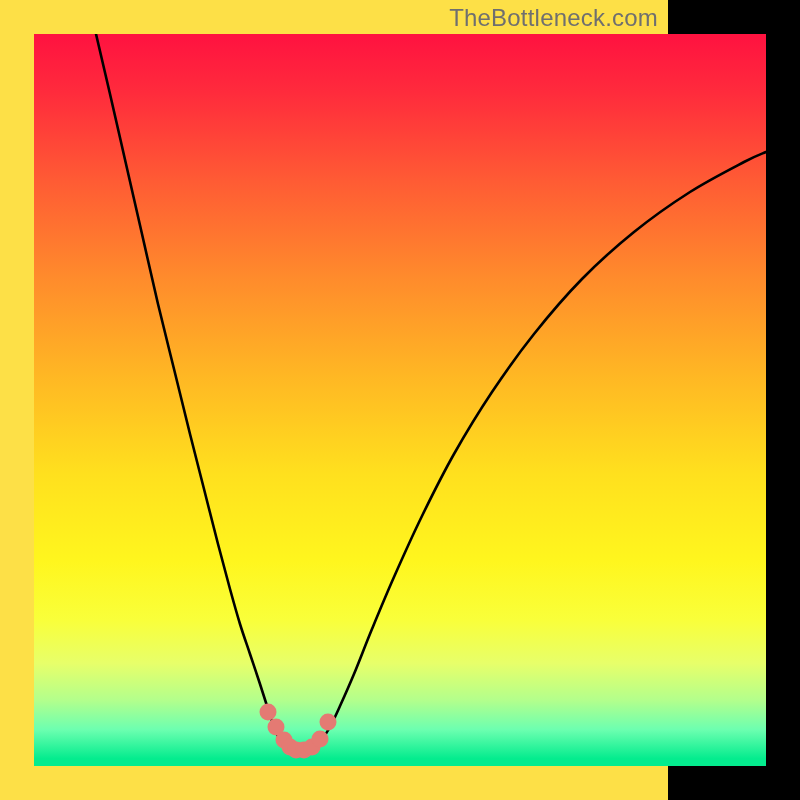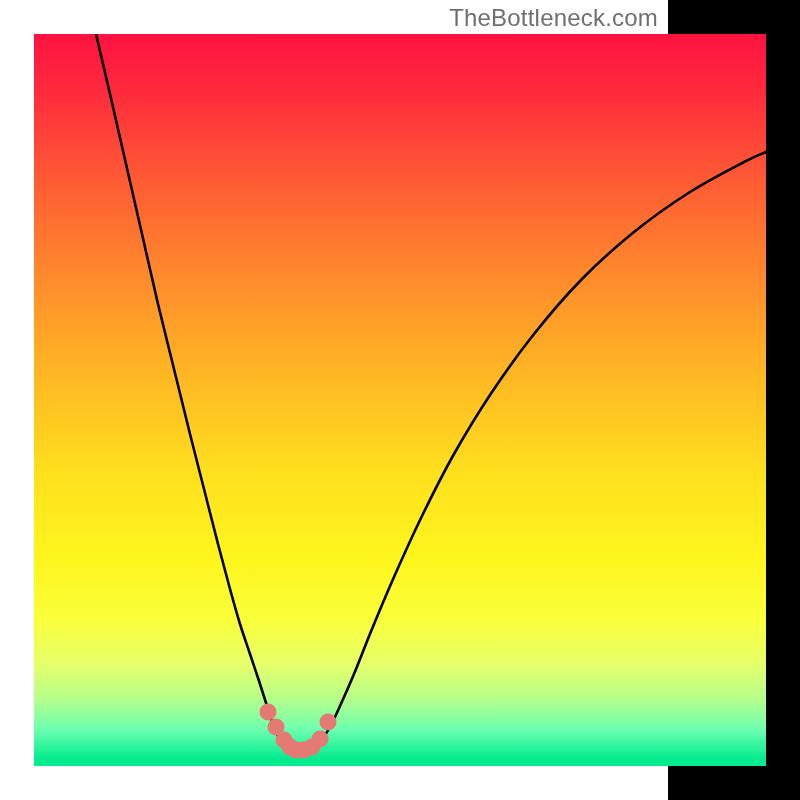--- a/index.html
+++ b/index.html
@@ -10,21 +10,21 @@
     background: #000;
     overflow: hidden;
     font-family: Arial, Helvetica, sans-serif;
   }
   .frame {
     position: absolute;
     left: 0;
     top: 0;
     width: 668px;
     height: 800px;
-    background: #ffffff;
+    background: #fde047;
   }
   .watermark {
     position: absolute;
     top: 4px;
     right: 10px;
     color: #6f6f6f;
     font-size: 24px;
     font-weight: 400;
     letter-spacing: 0.2px;
     z-index: 20;

